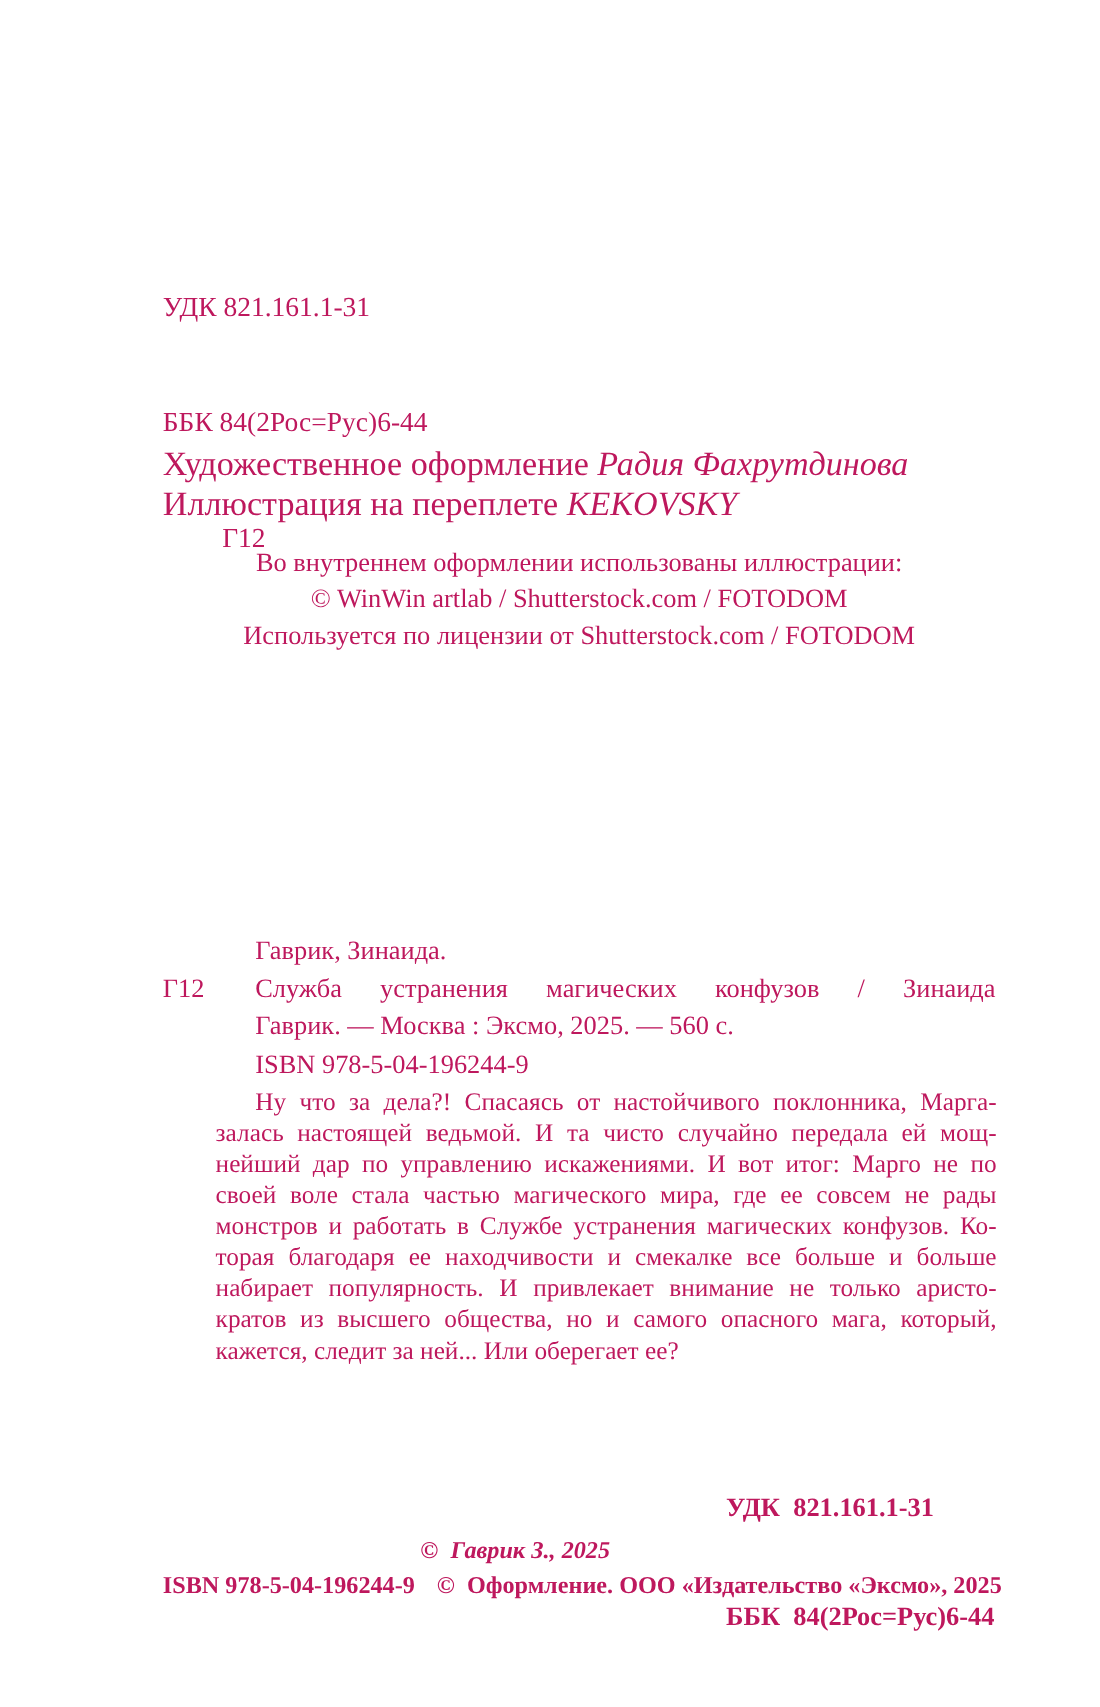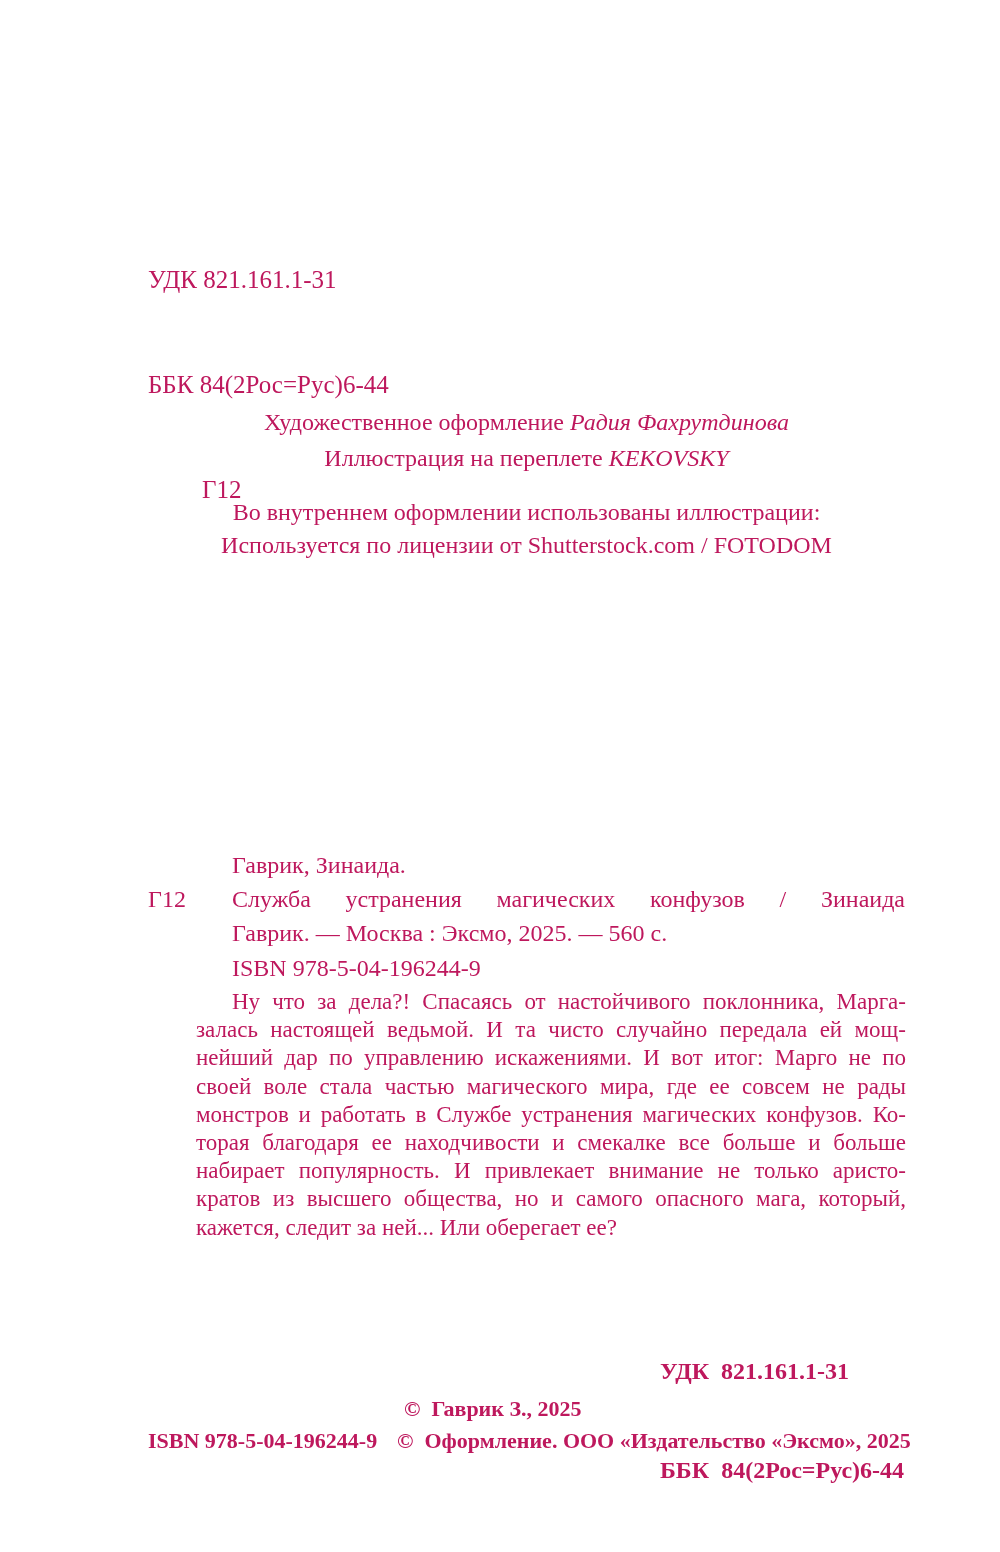--- a/index.html
+++ b/index.html
@@ -21,22 +21,21 @@
     left: 148px; top: 148px;
     font-size: 25px; line-height: 35px;
     white-space: pre-wrap;
   }
   .imprint-top .author-code { margin-left: 54px; }
 
   
   .credits {
     position: absolute;
     left: 148px; top: 360px; width: 757px;
-    text-align: center;
-    font-size: 24px; line-height: 36px;
+    font-size: 31px; line-height: 36px;
   }
 
   
   .illu-note {
     position: absolute;
     left: 148px; top: 452px; width: 757px;
     text-align: center;
     font-size: 24px; line-height: 33px;
   }
 
@@ -67,22 +66,22 @@
   .codes-bottom {
     position: absolute;
     left: 660px; top: 1245px;
     font-size: 24px; line-height: 33px;
     font-weight: bold;
     white-space: pre-wrap;
   }
 
   
   .footer-c1 {
-    position: absolute; left: 404px; top: 1352px;
-    font-size: 22px; font-weight: bold; white-space: pre-wrap;
+    position: absolute; left: 382px; top: 1352px;
+    font-size: 22px; font-weight: bold; white-space: pre-wrap; font-style: italic;
   }
   .footer-isbn {
     position: absolute; left: 148px; top: 1384px;
     font-size: 22px; font-weight: bold; white-space: pre-wrap;
   }
   .footer-c2 {
     position: absolute; left: 397px; top: 1384px;
     font-size: 22px; font-weight: bold; white-space: pre-wrap; text-align: center;
   }
 </style>
@@ -97,20 +96,21 @@
     <div class="author-code">Г12</div>
   </div>
 
   <div class="credits">
     <div><span>Художественное оформление</span> <span class="it">Радия Фахрутдинова</span></div>
     <div><span>Иллюстрация на переплете</span> <span class="it">KEKOVSKY</span></div>
   </div>
 
   <div class="illu-note">
     <div>Во внутреннем оформлении использованы иллюстрации:</div>
+    <div>© WinWin artlab / Shutterstock.com / FOTODOM</div>
     <div>Используется по лицензии от Shutterstock.com / FOTODOM</div>
   </div>
 
   <div class="catalog">
     <div class="author">Гаврик, Зинаида.</div>
     <div class="entry">
       <span class="code">Г12</span>
       <div class="entry-text">
         <div class="title-l1">Служба устранения магических конфузов / Зинаида</div>
         <div>Гаврик. — Москва : Эксмо, 2025. — 560 с.</div>

